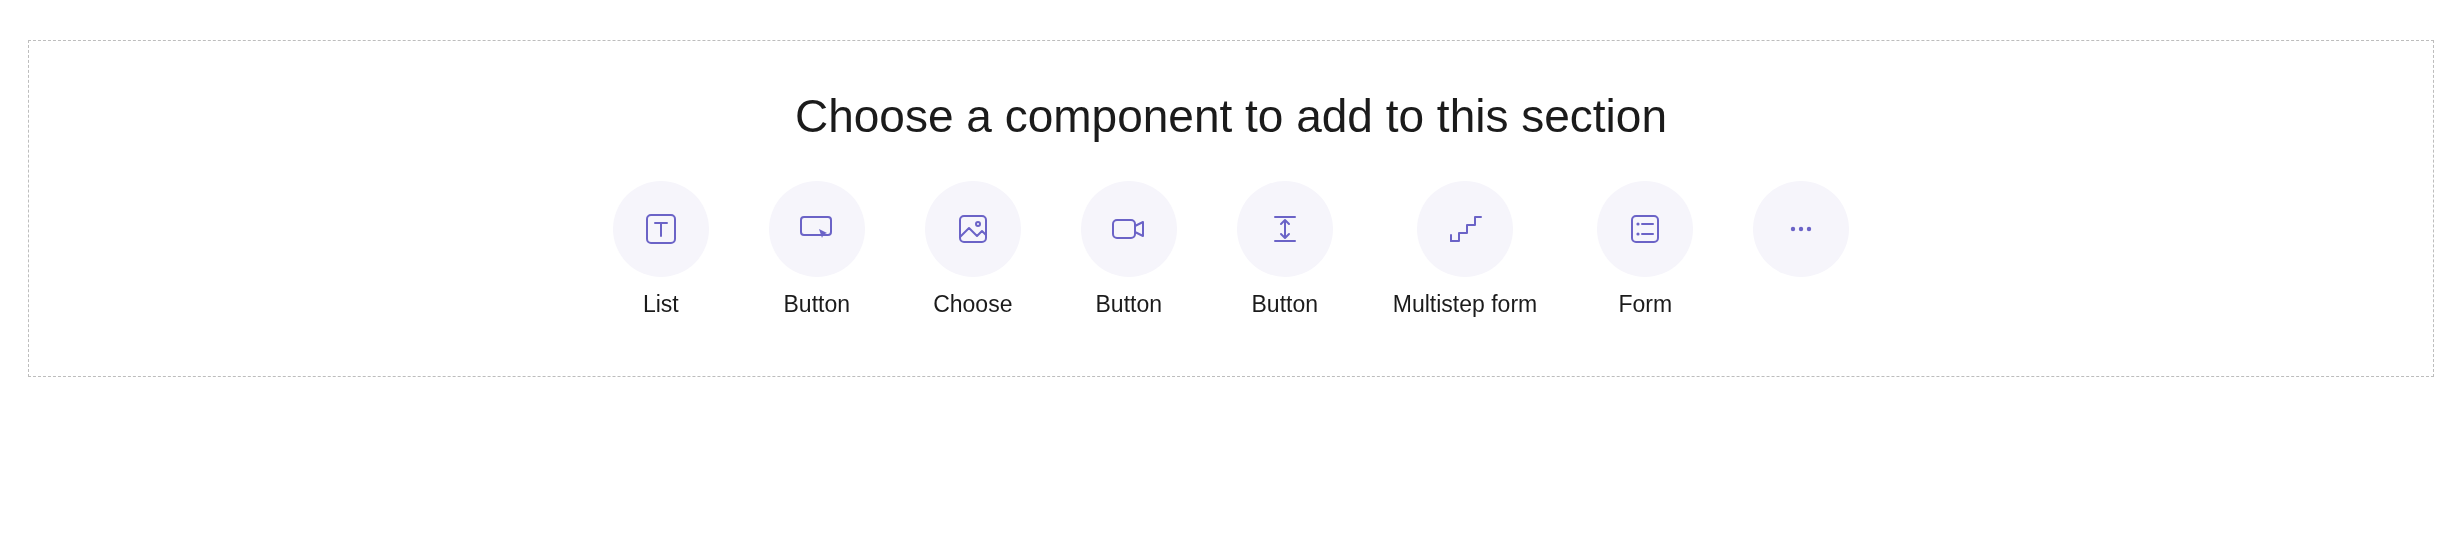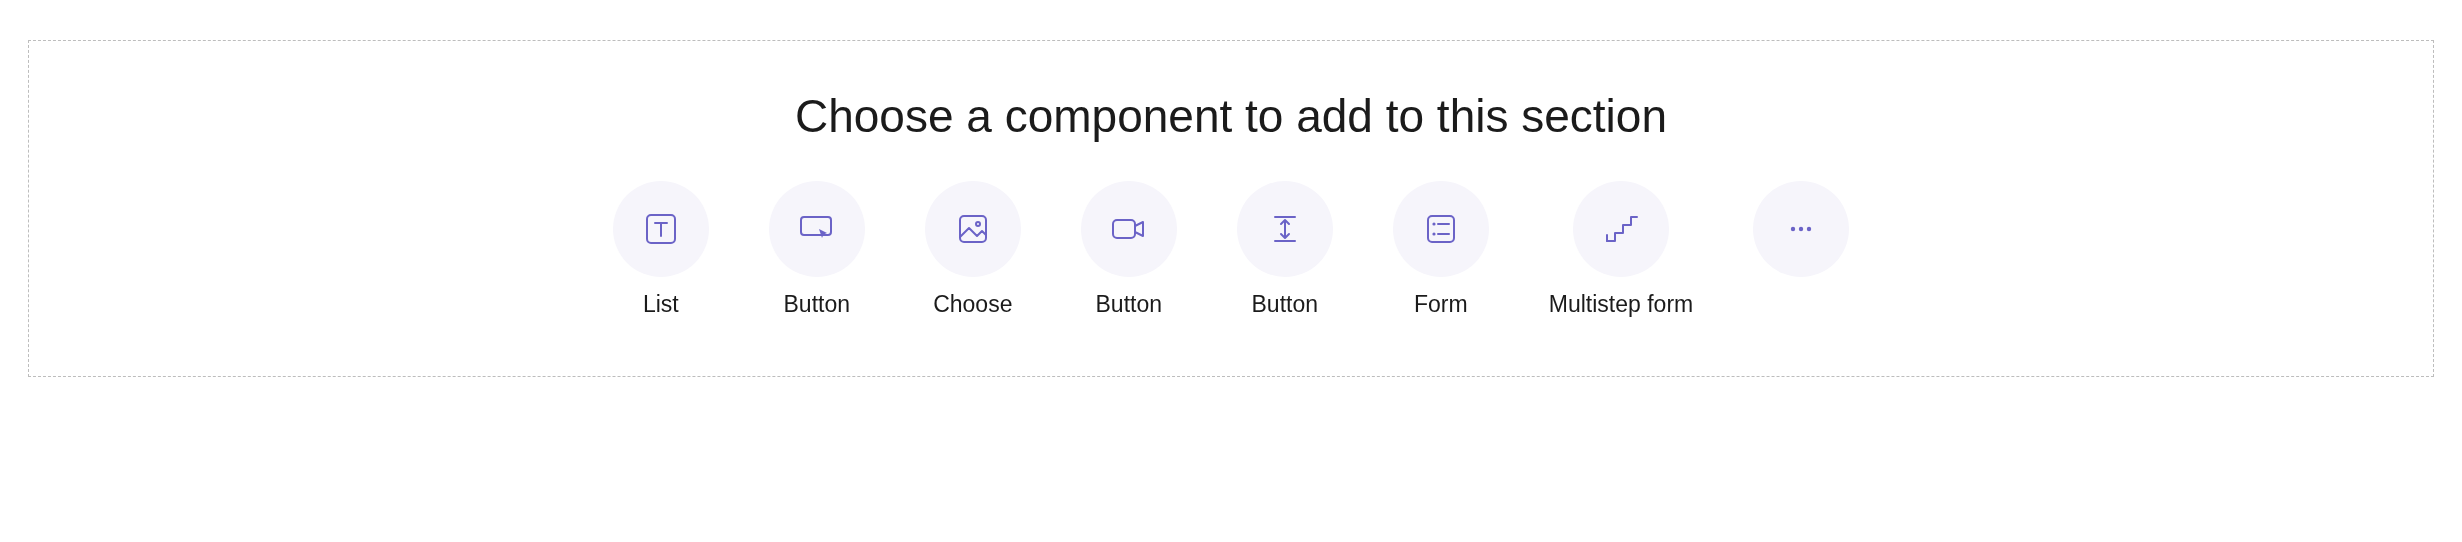--- a/index.html
+++ b/index.html
@@ -115,39 +115,39 @@
           <path d="M14 13 L18 9 L22 13" class="ico-stroke"></path>
           <path d="M14 23 L18 27 L22 23" class="ico-stroke"></path>
         </svg>
       </div>
       <div class="tile-label">Button</div>
     </div>
 
 
     <div class="component-tile">
       <div class="tile-circle">
+        <svg width="40" height="36" viewBox="0 0 40 36">
+          <path d="M6 30 H14 V22 H22 V14 H30 V6 H36" class="ico-stroke"></path>
+          <path d="M6 30 V24" class="ico-stroke"></path>
+        </svg>
+      </div>
+      <div class="tile-label">Multistep form</div>
+    </div>
+
+    <div class="component-tile">
+      <div class="tile-circle">
         <svg width="36" height="36" viewBox="0 0 36 36">
           <rect x="5" y="5" width="26" height="26" rx="4" class="ico-stroke"></rect>
           <circle cx="11" cy="13" r="1.6" class="ico-fill"></circle>
           <line x1="15" y1="13" x2="26" y2="13" class="ico-stroke"></line>
           <circle cx="11" cy="23" r="1.6" class="ico-fill"></circle>
           <line x1="15" y1="23" x2="26" y2="23" class="ico-stroke"></line>
         </svg>
       </div>
       <div class="tile-label">Form</div>
-    </div>
-
-    <div class="component-tile">
-      <div class="tile-circle">
-        <svg width="40" height="36" viewBox="0 0 40 36">
-          <path d="M6 30 H14 V22 H22 V14 H30 V6 H36" class="ico-stroke"></path>
-          <path d="M6 30 V24" class="ico-stroke"></path>
-        </svg>
-      </div>
-      <div class="tile-label">Multistep form</div>
     </div>
 
     <div class="component-tile">
       <div class="tile-circle">
         <svg width="36" height="36" viewBox="0 0 36 36">
           <circle cx="10" cy="18" r="2.2" class="ico-fill"></circle>
           <circle cx="18" cy="18" r="2.2" class="ico-fill"></circle>
           <circle cx="26" cy="18" r="2.2" class="ico-fill"></circle>
         </svg>
       </div>

